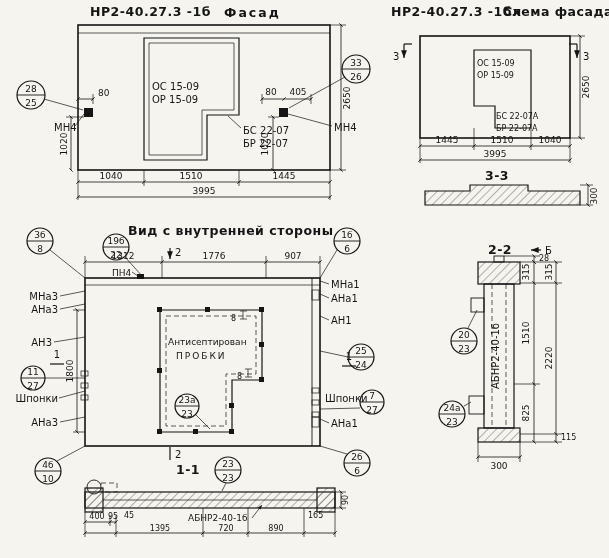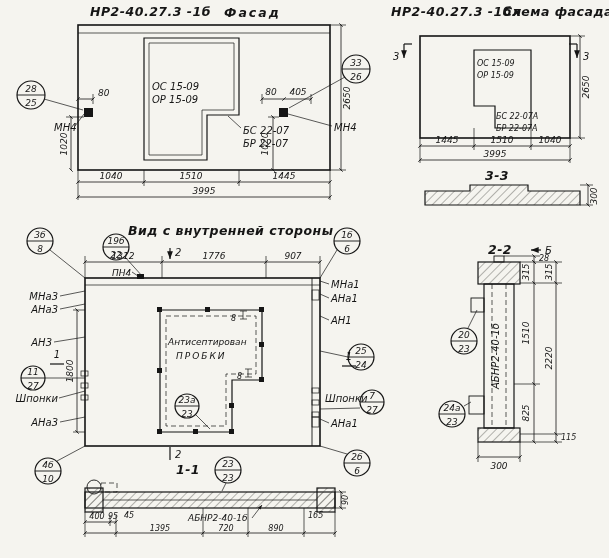--- a/index.html
+++ b/index.html
@@ -1,16 +1,16 @@
 <!DOCTYPE html>
 <html><head>
 <meta charset="utf-8">
 <style>
   html,body{margin:0;padding:0;background:#e9e8e3;}
-  .sheet{width:609px;height:558px;background:#f5f4ef;overflow:hidden;font-style:italic;}
+  .sheet{width:609px;height:558px;background:#f5f4ef;overflow:hidden;}
   svg{display:block;}
   text{fill:#151515;font-family:"DejaVu Sans",sans-serif;}
   .t8{font-size:8px}.t9{font-size:9px}.t10{font-size:10px}
   .ttl{font-size:12.5px;font-weight:bold;letter-spacing:.5px}
   .sp{letter-spacing:2px}
   .mid{text-anchor:middle}.end{text-anchor:end}
   .ln{stroke:#151515;fill:none}
   .w16{stroke-width:1.6}.w12{stroke-width:1.2}.w09{stroke-width:.9}.w07{stroke-width:.7}
   .dash{stroke-dasharray:5 3}
   .dim{stroke:#151515;stroke-width:.8;fill:none;

